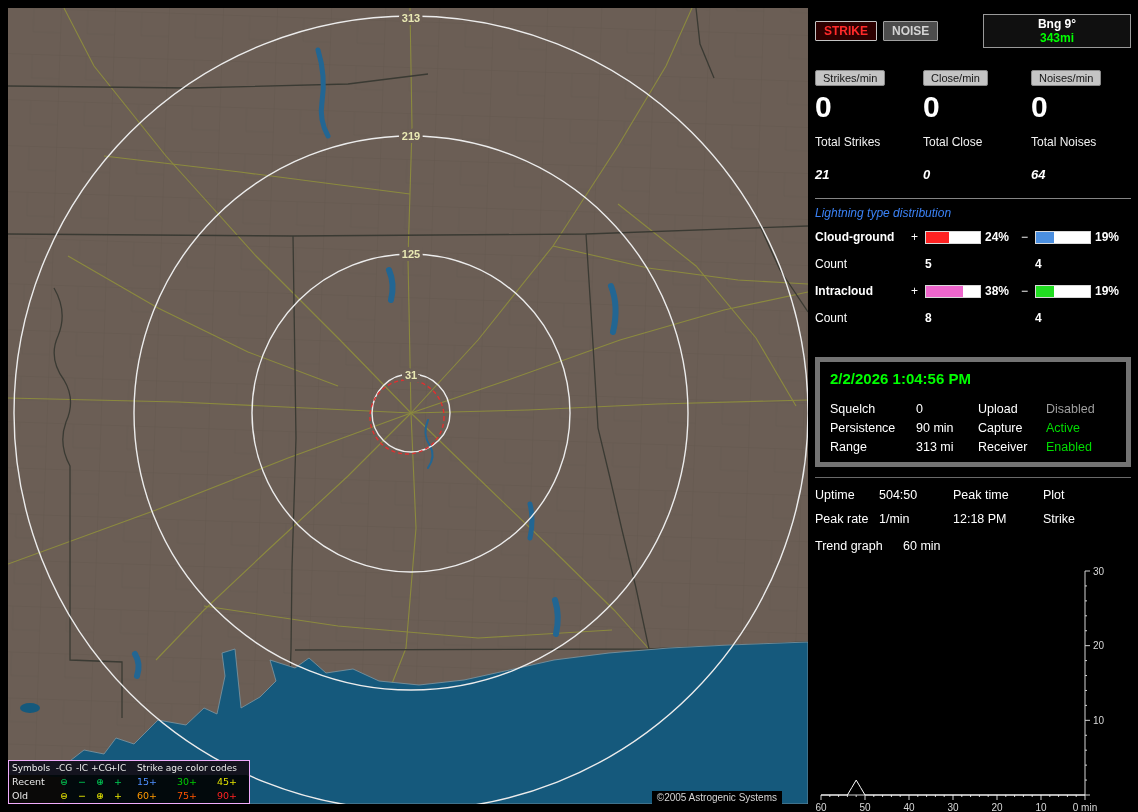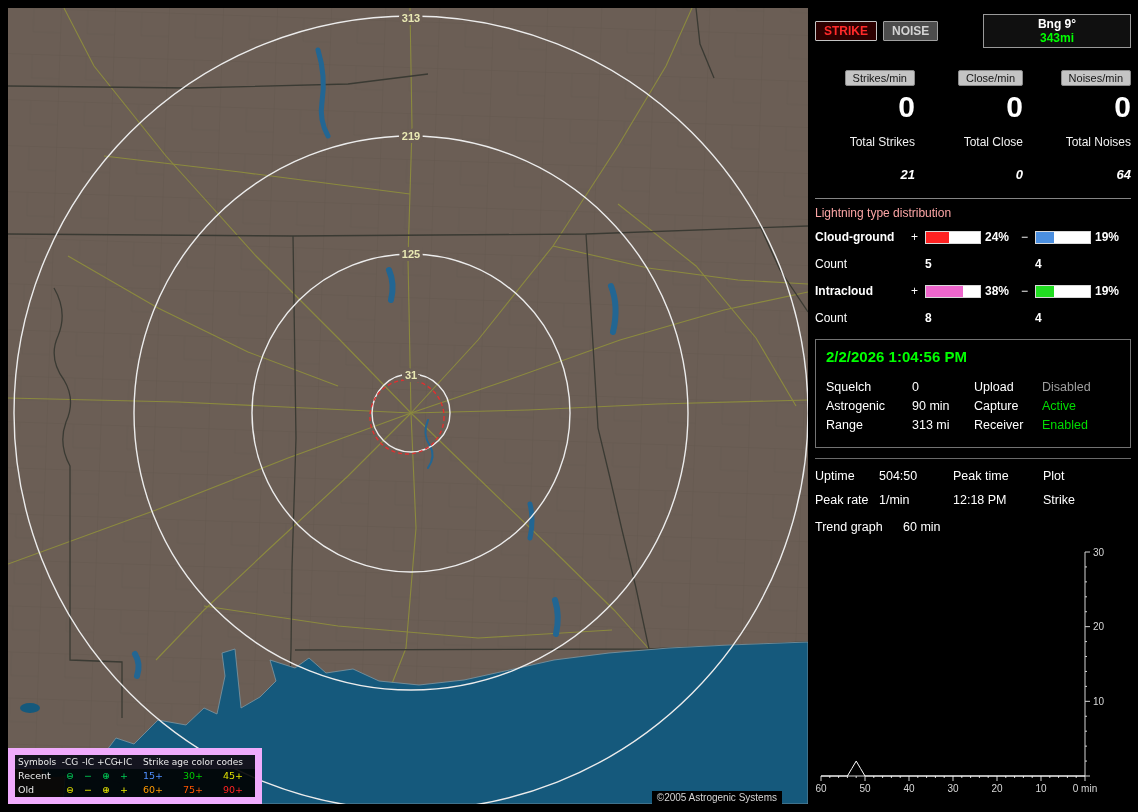--- a/index.html
+++ b/index.html
@@ -7,58 +7,58 @@
   #screen{position:relative;width:1138px;height:812px;background:#000;}
 
   
   .map-wrap{position:absolute;left:8px;top:8px;width:800px;height:796px;background:#6b5e55;overflow:hidden;}
   .map-wrap svg{display:block;}
   svg text{font-family:"Liberation Sans",sans-serif;}
 
   .copyright{position:absolute;right:26px;bottom:0;background:#000;color:#d6d6d6;font-size:10px;padding:1px 5px;}
 
   
-  .legend{position:absolute;left:0;bottom:0;width:240px;background:rgba(0,0,0,0.9);border:7px solid #f0abfc;
+  .legend{position:absolute;left:0;bottom:0;width:240px;background:rgba(0,0,0,0.9);border:1px solid #f0abfc;
     font-size:9.5px;color:#e8e8e8;font-family:"DejaVu Sans",sans-serif;}
   .legend-grid{display:grid;grid-template-columns:46px 18px 18px 18px 18px 40px 40px 40px;line-height:14px;}
   .legend-head{background:#14141f;font-size:9px;}
   .legend-grid .lab{padding-left:3px;}
   .legend-grid .c{text-align:center;}
   .age-title{grid-column:6/9;text-align:center;}
   .sym-recent{color:#00cc55;}
   .sym-old{color:#e8e800;}
 
   
   .sidebar{position:absolute;left:815px;top:8px;width:316px;height:796px;color:#fff;font-size:12px;}
 
   .topbar{display:flex;align-items:center;gap:6px;margin-top:6px;}
   .btn{font-weight:bold;font-size:12px;padding:2px 8px;border-radius:1px;cursor:pointer;}
   .btn-strike{background:#2c0000;border:1px solid #c4c4c4;color:#ff2a2a;}
   .btn-noise{background:#4c4c4c;border:1px solid #a0a0a0;color:#d4d4d4;}
   .bng-box{margin-left:auto;display:flex;justify-content:space-between;align-items:center;
     width:132px;background:#101010;border:1px solid #9a9a9a;padding:2px 7px;font-weight:bold;flex-direction:column;}
   .bng-range{color:#00ff00;}
 
-  .counters{margin-top:22px;display:grid;grid-template-columns:1fr 1fr 1fr;gap:8px;text-align:right;}
+  .counters{margin-top:22px;display:grid;grid-template-columns:1fr 1fr 1fr;gap:8px;text-align:left;}
   .rate-btn{display:inline-block;background:#c4c4c4;color:#161616;font-size:11px;padding:1px 7px;
     border:1px solid #8a8a8a;border-radius:2px;cursor:pointer;}
   .big-zero{font-size:30px;font-weight:bold;margin-top:5px;line-height:32px;}
   .total-label{font-size:12px;margin-top:12px;color:#f2f2f2;}
   .total-value{font-size:13px;font-weight:bold;margin-top:18px;font-style:italic;}
 
   .dist{margin-top:16px;border-top:1px solid #858585;padding-top:7px;}
-  .dist-title{color:#fca5a5;margin-bottom:10px;}
+  .dist-title{color:#3b82f6;margin-bottom:10px;font-style:italic;}
   .dist-grid{display:grid;grid-template-columns:96px 14px 56px 40px 14px 56px 30px;align-items:center;row-gap:13px;}
   .dist-label{font-weight:bold;}
   .bar{height:11px;background:#fff;border:1px solid #d8d8d8;position:relative;}
   .bar .fill{position:absolute;left:0;top:0;bottom:0;}
   .pct{font-weight:bold;padding-left:4px;}
   .cnt{font-weight:bold;}
 
-  .panelB{margin-top:14px;border:1px solid #737373;padding:8px 10px 15px 10px;}
+  .panelB{margin-top:32px;border:5px solid #737373;padding:8px 10px 8px 10px;}
   .datetime{color:#00ff00;font-weight:bold;font-size:15px;}
   .settings{margin-top:15px;display:grid;grid-template-columns:86px 62px 68px 1fr;row-gap:5px;font-size:12.5px;}
   .st-active{color:#00dd00;}
   .st-disabled{color:#9f9f9f;}
 
   .panelC{margin-top:10px;border-top:1px solid #6a6a6a;padding-top:10px;}
   .statsgrid{display:grid;grid-template-columns:64px 74px 90px 1fr;row-gap:10px;font-size:12.5px;}
   .trendrow{margin-top:13px;display:grid;grid-template-columns:88px 1fr;font-size:12.5px;}
   #trend-svg{margin-top:6px;display:block;}
 </style>
@@ -254,21 +254,21 @@
     </div>
 
     <div class="panelB">
       <div class="datetime">2/2/2026 1:04:56 PM</div>
       <div class="settings">
         <div>Squelch</div>
         <div>0</div>
         <div>Upload</div>
         <div class="st-disabled">Disabled</div>
 
-        <div>Astrogenic</div>
+        <div>Persistence</div>
         <div>90 min</div>
         <div>Capture</div>
         <div class="st-active">Active</div>
 
         <div>Range</div>
         <div>313 mi</div>
         <div>Receiver</div>
         <div class="st-active">Enabled</div>
       </div>
     </div>

